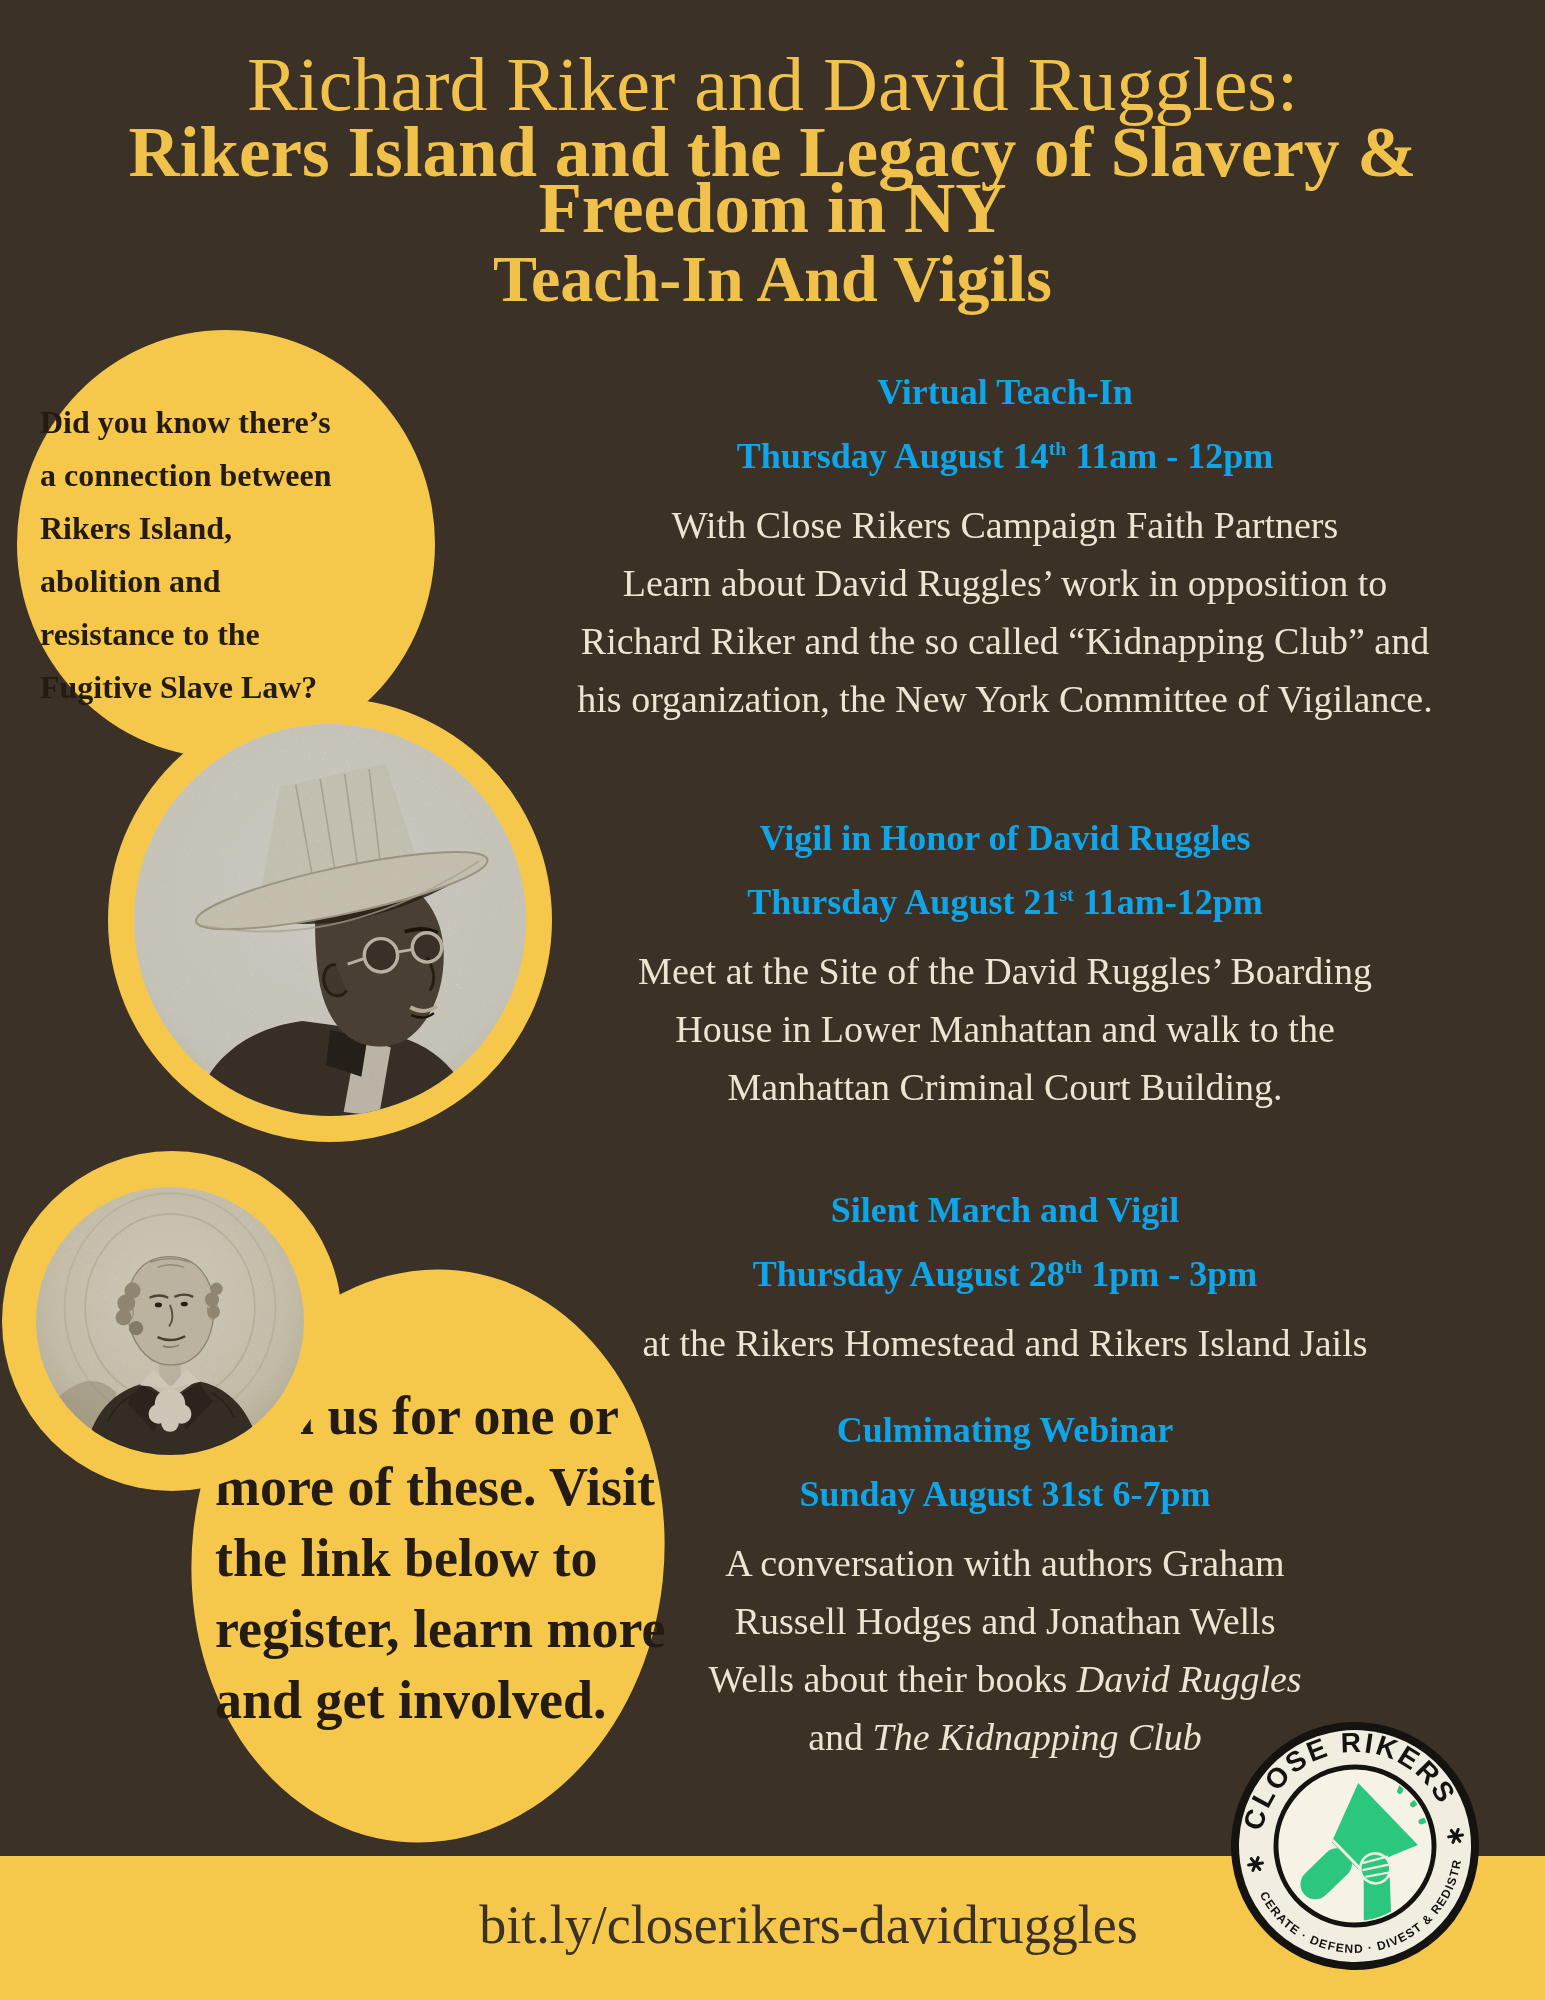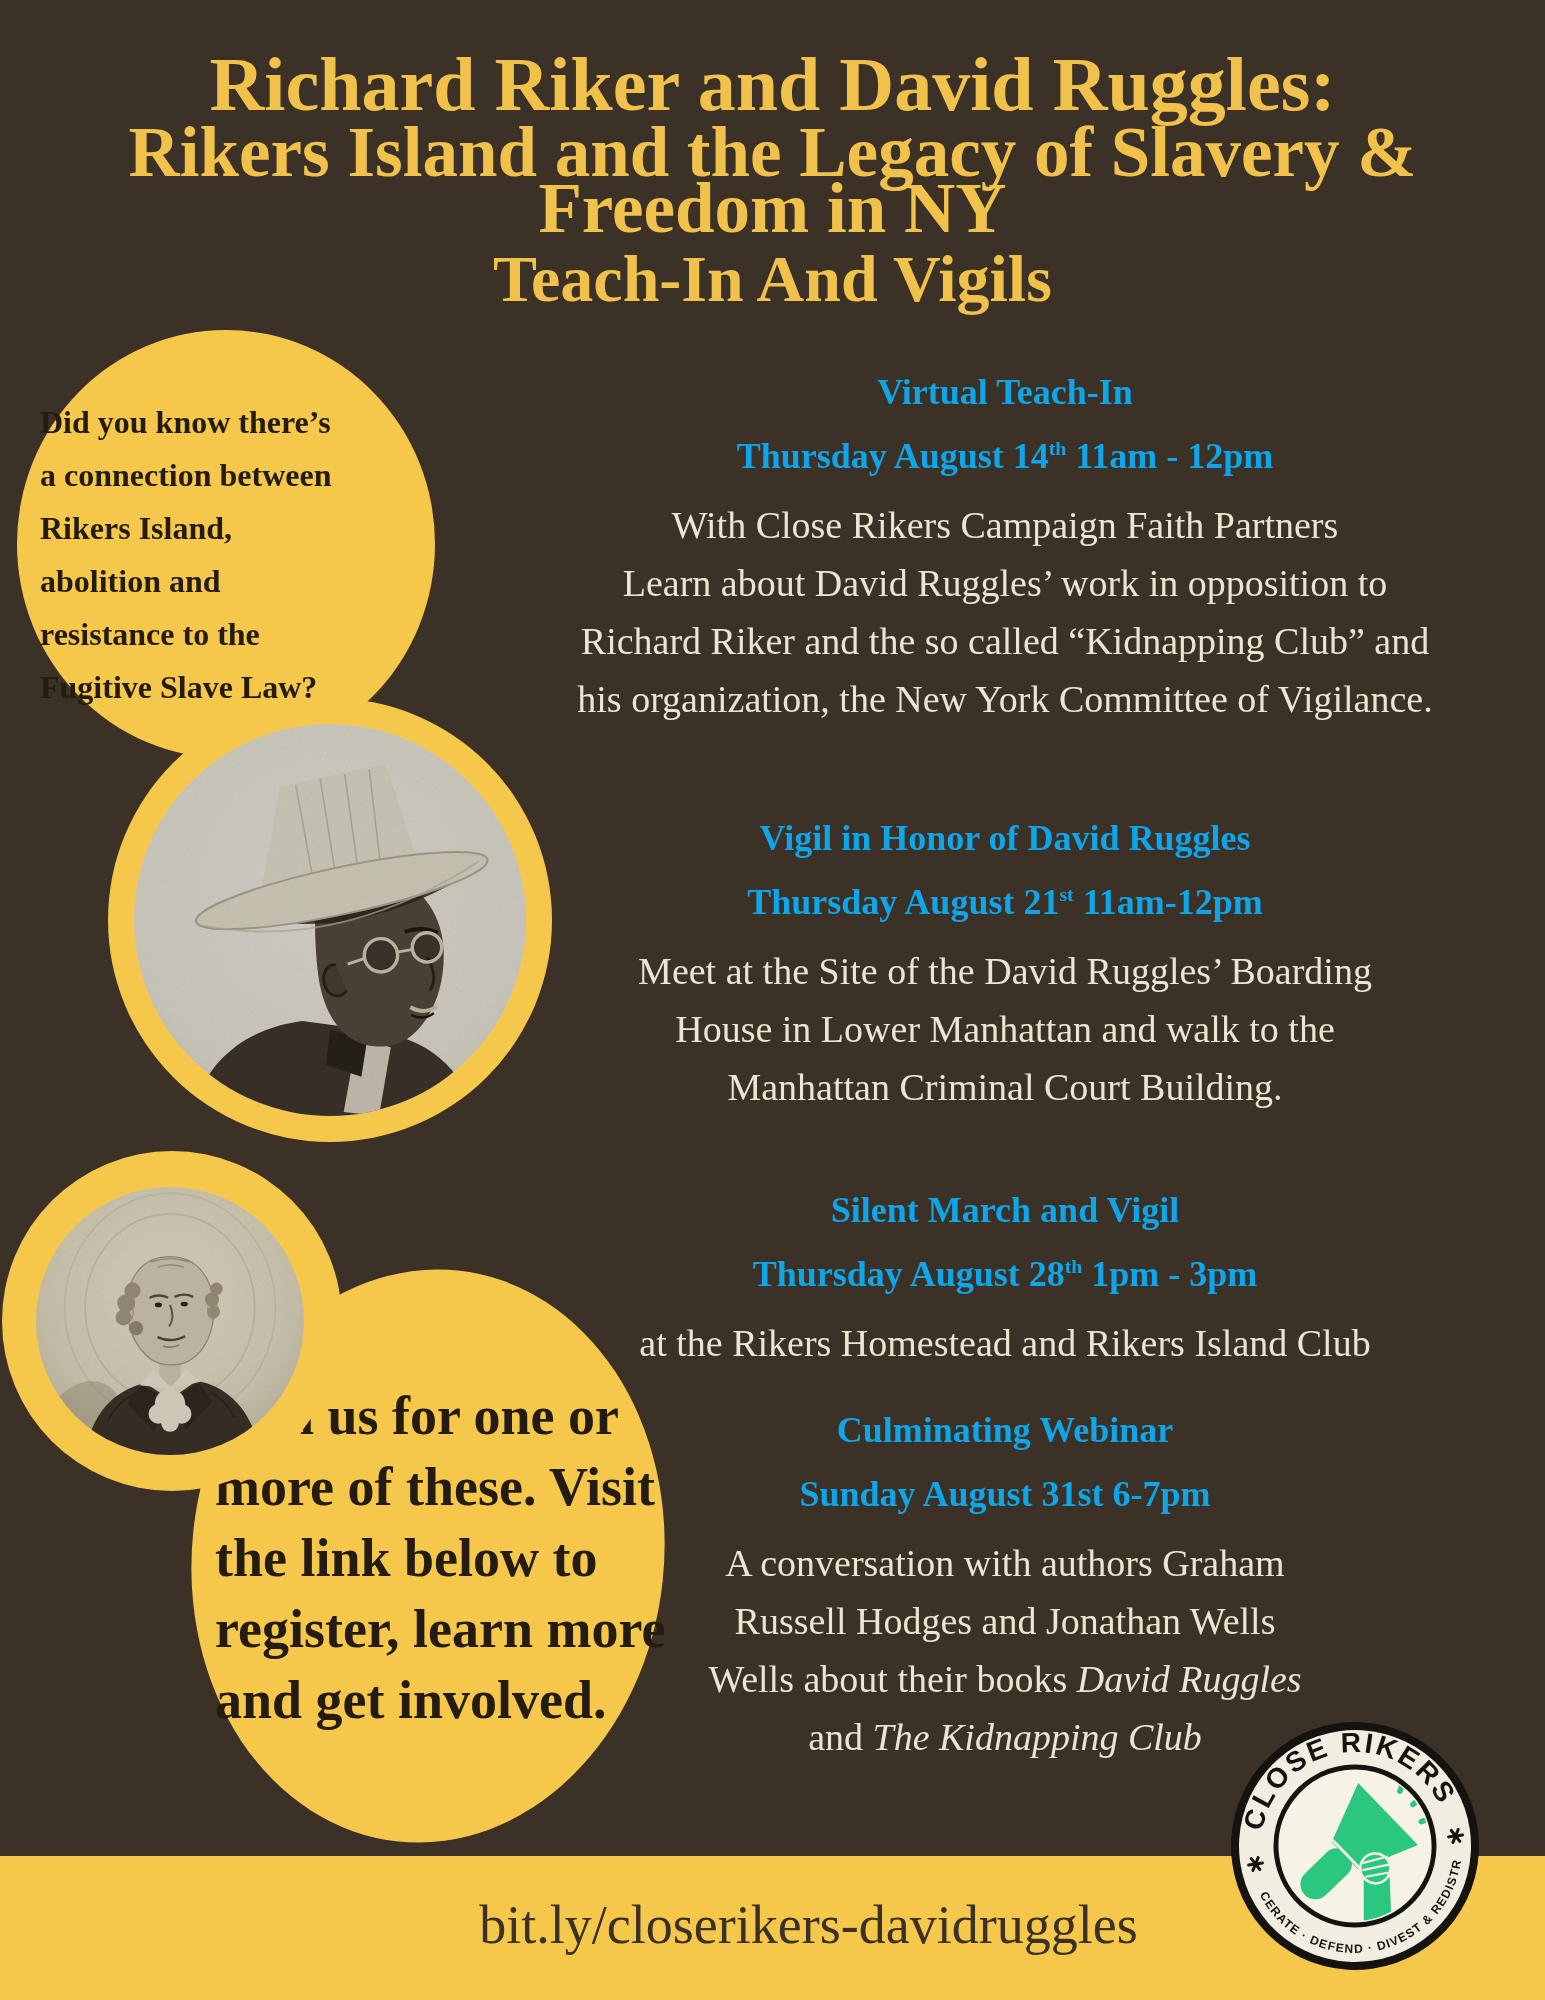--- a/index.html
+++ b/index.html
@@ -3,21 +3,21 @@
 <meta charset="utf-8">
 <style>
   html,body { margin:0; padding:0; background:#222; }
   .poster {
     position:relative; width:1545px; height:2000px;
     background:#3B3126; overflow:hidden;
     font-family:"Liberation Serif", serif;
   }
   
   .title { position:absolute; left:0; top:44px; width:1545px; text-align:center; color:#F1C24B; }
-  .title .t1 { font-size:76px; font-weight:700; line-height:80px; }
+  .title .t1 { font-size:76px; font-weight:400; line-height:80px; }
   .title .t2 { font-size:71px; font-weight:700; line-height:56px; }
   .title .t3 { font-size:66px; font-weight:700; line-height:66px; margin-top:10px; }
   
   .bubble { position:absolute; background:#F5C84C; border-radius:50%; }
   .dyk-bubble  { left:17px;  top:330px;  width:418px; height:428px; }
   .join-bubble { left:192px; top:1269px; width:472px; height:574px; transform:rotate(6deg); }
   .bubble-text { position:absolute; text-align:left; font-weight:700; color:#241C12; }
   .dyk-text  { left:40px;  top:396px;  width:372px; font-size:32px; line-height:53px; }
   .join-text { left:215px; top:1381px; width:480px; font-size:54px; line-height:71px; }
   
@@ -199,21 +199,21 @@
       <span>Manhattan Criminal Court Building.</span>
     </p>
   </section>
 
   <section class="event ev-march">
     <h2>
       <span>Silent March and Vigil</span><br>
       <span><span>Thursday August 28</span><sup>th</sup><span> 1pm - 3pm</span></span>
     </h2>
     <p class="body">
-      <span>at the Rikers Homestead and Rikers Island Club</span>
+      <span>at the Rikers Homestead and Rikers Island Jails</span>
     </p>
   </section>
 
   <section class="event ev-webinar">
     <h2>
       <span>Culminating Webinar</span><br>
       <span>Sunday August 31st 6-7pm</span>
     </h2>
     <p class="body">
       <span>A conversation with authors Graham</span><br>

